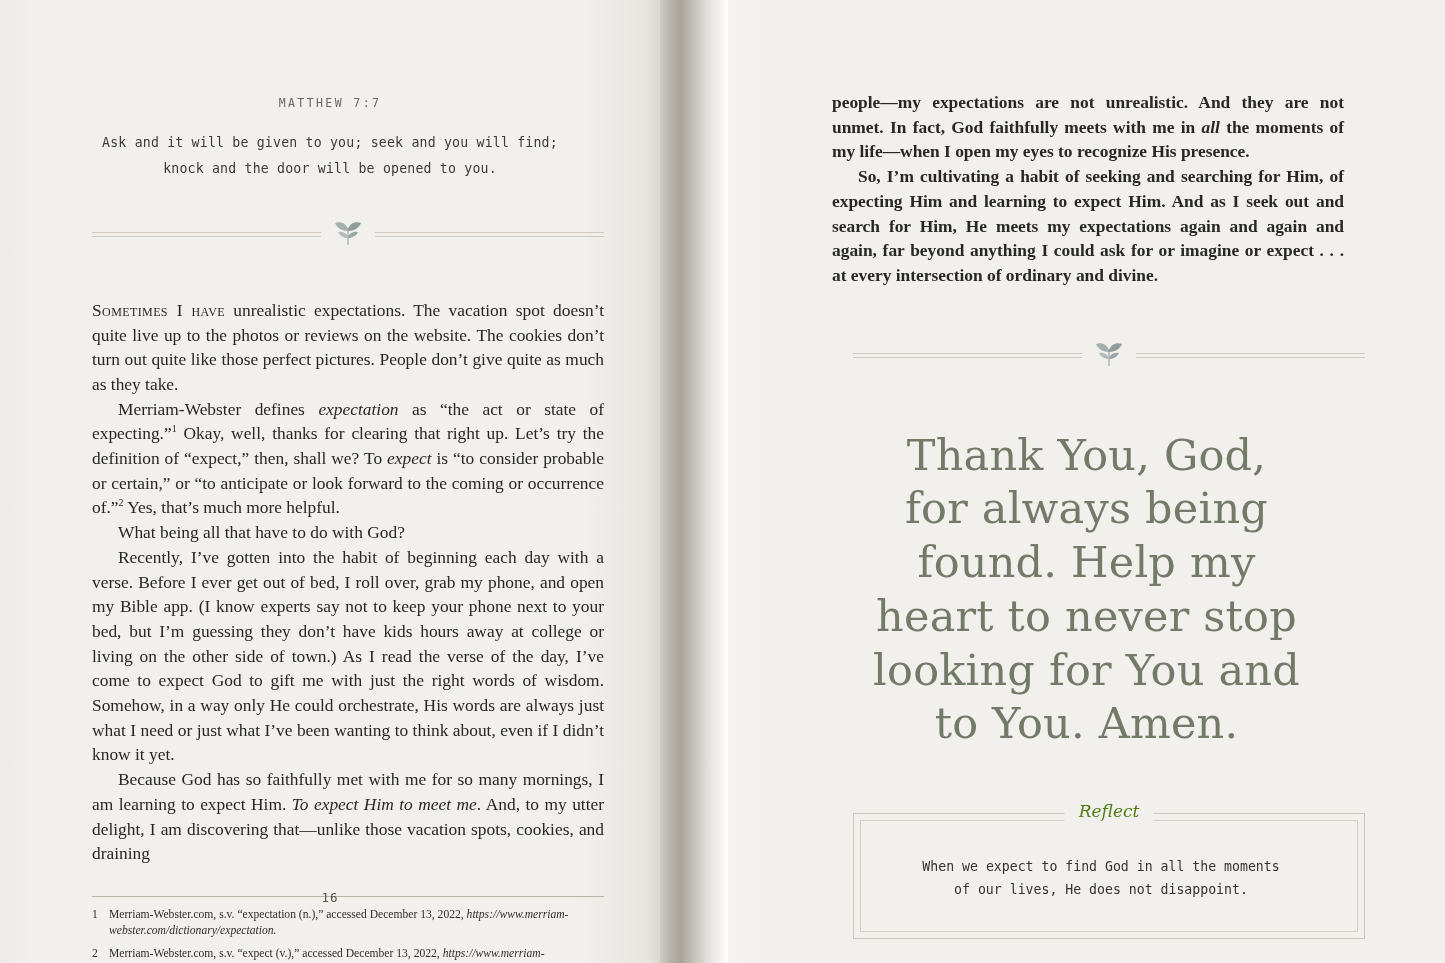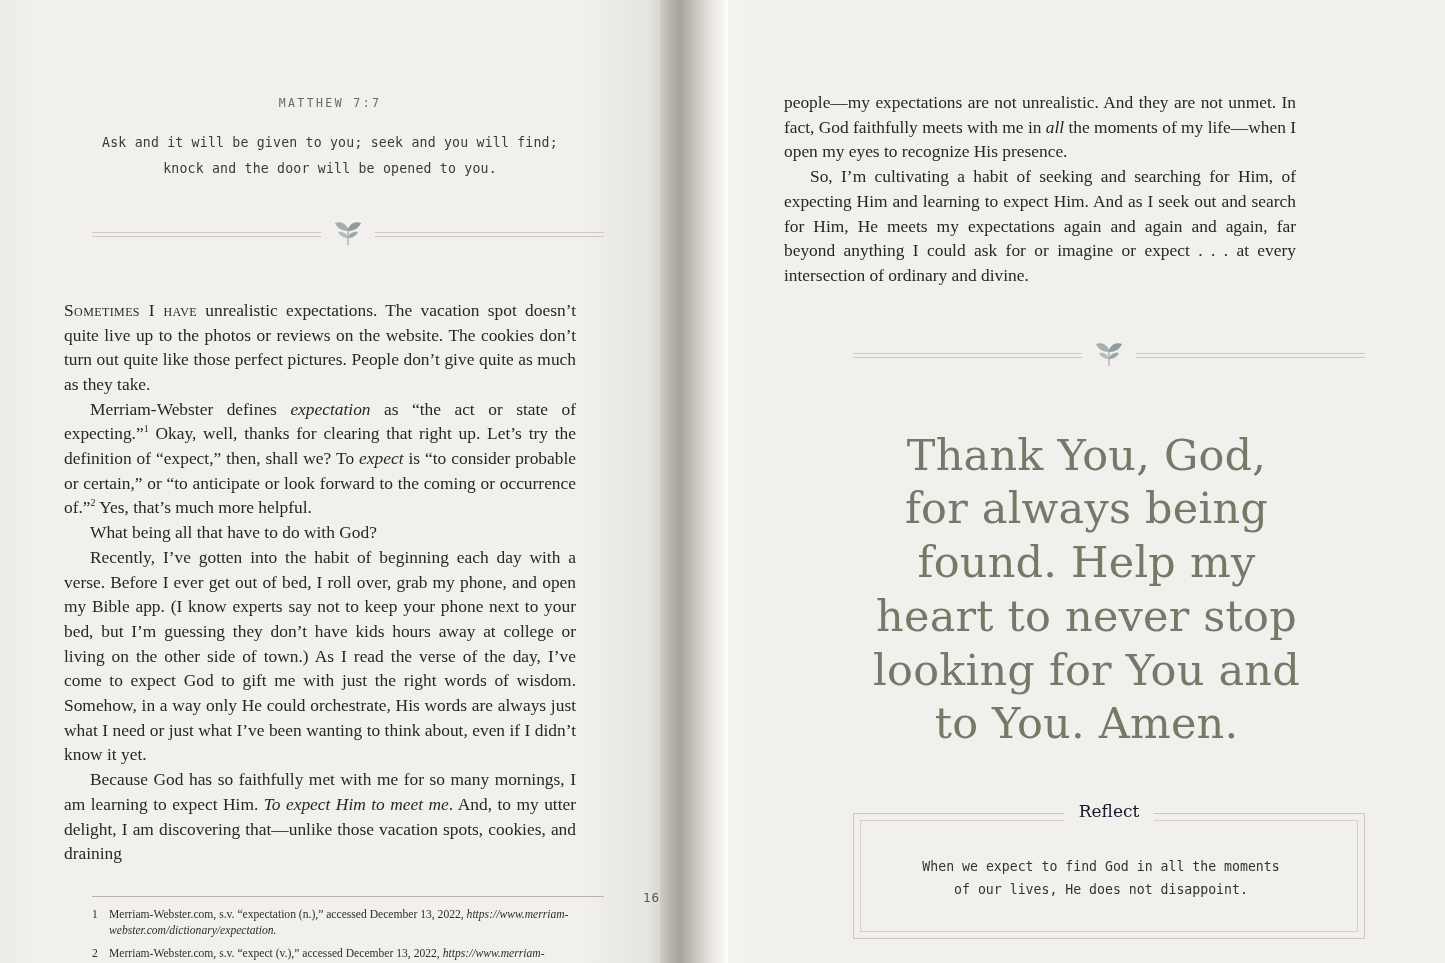--- a/index.html
+++ b/index.html
@@ -86,21 +86,21 @@
     color: #9aa7a6;
     line-height: 1;
   }
 
   .body-col {
     margin: 0 auto;
     color: #272724;
   }
   .left-col {
     width: 512px;
-    margin-left: 64px;
+    margin-left: 92px;
     margin-top: 48px;
   }
   p.para {
     font-size: 17.4px;
     line-height: 1.42;
     text-align: justify;
     margin: 0;
     text-indent: 26px;
     hyphens: auto;
   }
@@ -138,32 +138,33 @@
   .fn-num {
     width: 17px;
     flex: 0 0 17px;
   }
   .fn-body { flex: 1 1 auto; }
 
   .folio {
     position: absolute;
     bottom: 58px;
     width: 100%;
-    text-align: right;
+    text-align: center;
     font-family: "DejaVu Sans Mono", monospace;
     font-size: 12.5px;
     color: #55554f;
     letter-spacing: 1px;
   }
 
   
   .right-col {
     width: 512px;
-    margin-left: 56px;
+    margin-left: 104px;
     margin-top: 90px;
+    font-weight: bold;
   }
   .prayer {
     width: 430px;
     margin: 58px auto 0 auto;
     text-align: center;
     font-family: "DejaVu Serif", serif;
     font-size: 43px;
     line-height: 1.25;
     color: #737a68;
     letter-spacing: 0.2px;
@@ -174,22 +175,23 @@
     position: relative;
   }
   .reflect-label {
     position: absolute;
     top: -12px;
     left: 50%;
     transform: translateX(-50%);
     background: #f1f0ec;
     padding: 0 14px;
     font-family: "DejaVu Serif", serif;
+    font-style: italic;
     font-size: 17px;
-    color: #0f172a;
+    color: #4d7c0f;
     z-index: 2;
   }
   .reflect-box {
     border: 1px solid #cfc6bb;
     padding: 6px;
   }
   .reflect-inner {
     border: 1px solid #d8d0c6;
     padding: 34px 30px 30px 14px;
     text-align: center;

